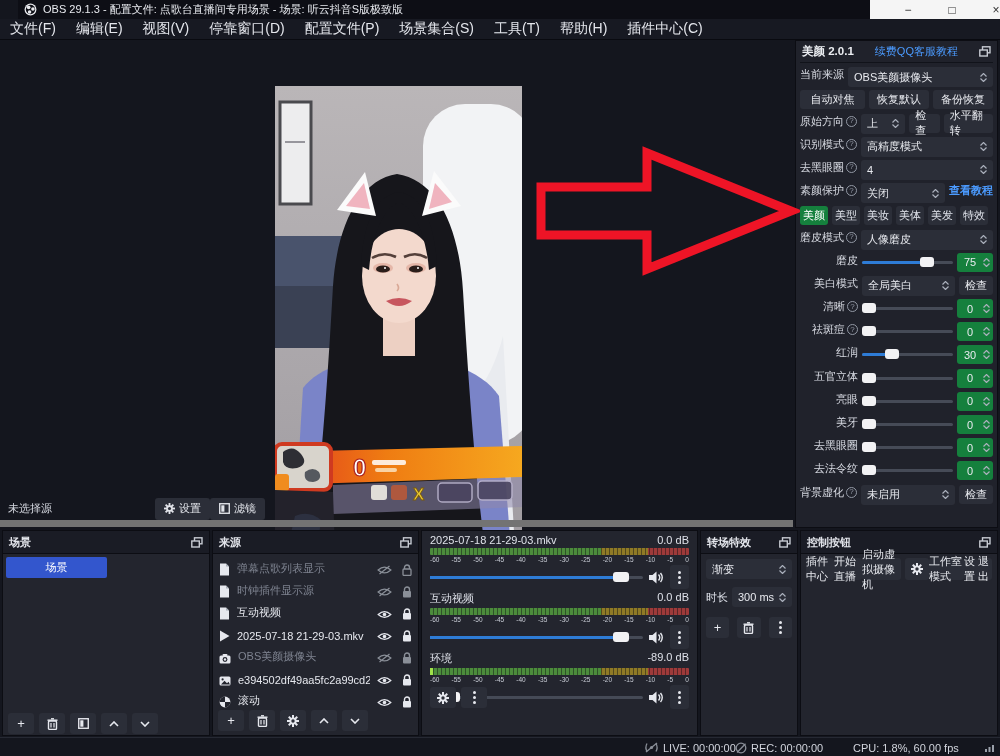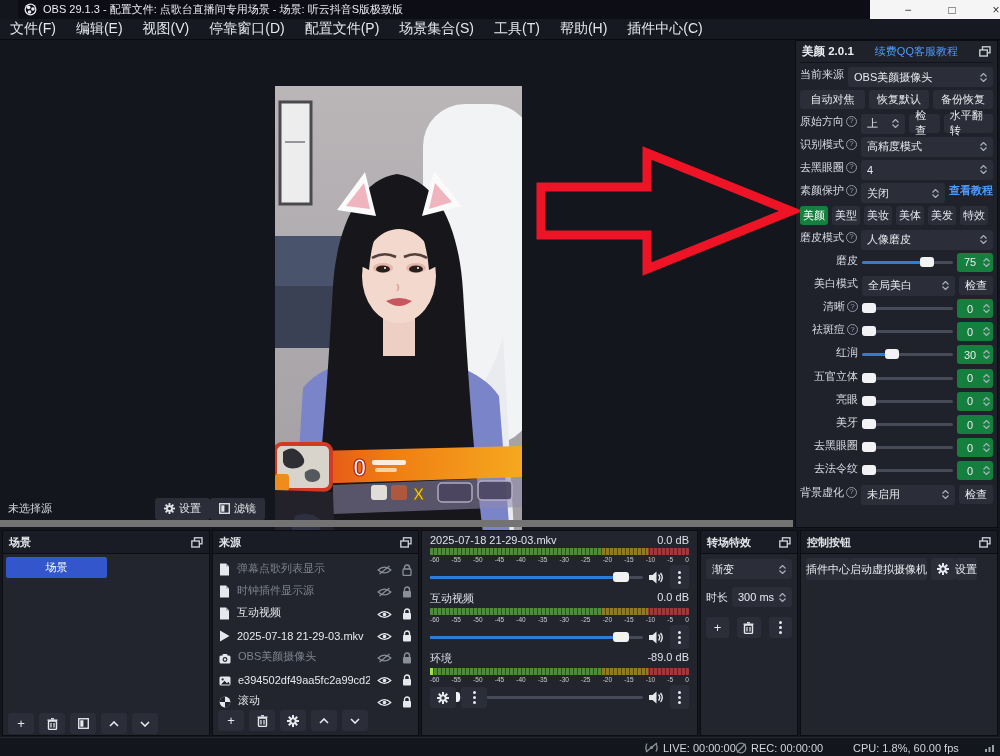--- a/index.html
+++ b/index.html
@@ -1087,38 +1087,41 @@
       <span>控制按钮</span>
     <span class="popout">
         <svg width="12" height="11" viewBox="0 0 12 11">
           <rect x="3.5" y="0.8" width="7.5" height="6" fill="none" stroke="#c7cad2" stroke-width="1.4"></rect>
           <rect x="0.8" y="4" width="7.5" height="6" fill="#1a1c25" stroke="#c7cad2" stroke-width="1.4"></rect>
         </svg>
       </span>
   </div>
   <div class="panel-body" style="height:181px;padding:4px 5px;display:flex;">
     <div class="ctl-btn">插件中心</div>
+    <div class="ctl-btn">开始直播</div>
     <div style="display:flex;gap:4px">
       <div class="ctl-btn" style="flex:1">启动虚拟摄像机</div>
       <div class="ctl-btn" style="width:24px">
           <span>
             <svg width="12" height="12" viewBox="0 0 12 12">
               <g fill="#e6e8ee">
                 <rect x="5" y="0" width="2" height="12"></rect>
                 <rect x="0" y="5" width="12" height="2"></rect>
                 <rect x="5" y="0" width="2" height="12" transform="rotate(45 6 6)"></rect>
                 <rect x="0" y="5" width="12" height="2" transform="rotate(45 6 6)"></rect>
                 <circle cx="6" cy="6" r="3.6"></circle>
               </g>
               <circle cx="6" cy="6" r="1.7" fill="#2b2e38"></circle>
             </svg>
           </span>
         </div>
     </div>
+    <div class="ctl-btn">工作室模式</div>
     <div class="ctl-btn">设置</div>
+    <div class="ctl-btn">退出</div>
   </div>
 </div>
 
 <div class="statusbar">
   <div class="sb-item" style="left:644px">
     <span>
         <svg width="15" height="11" viewBox="0 0 15 11">
           <path d="M3,1.5 Q0.8,5.5 3,9.5" fill="none" stroke="#8a8f98" stroke-width="1.3"></path>
           <path d="M12,1.5 Q14.2,5.5 12,9.5" fill="none" stroke="#8a8f98" stroke-width="1.3"></path>
           <circle cx="7.5" cy="5.5" r="1.6" fill="#8a8f98"></circle>

